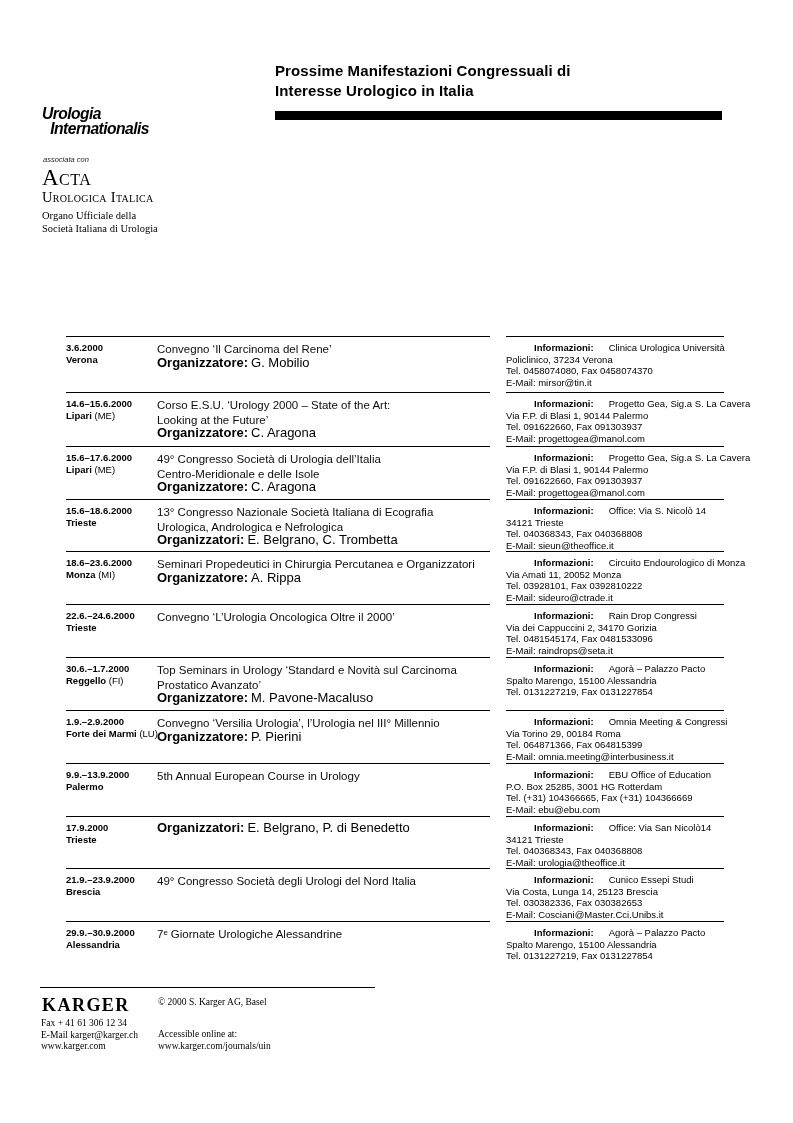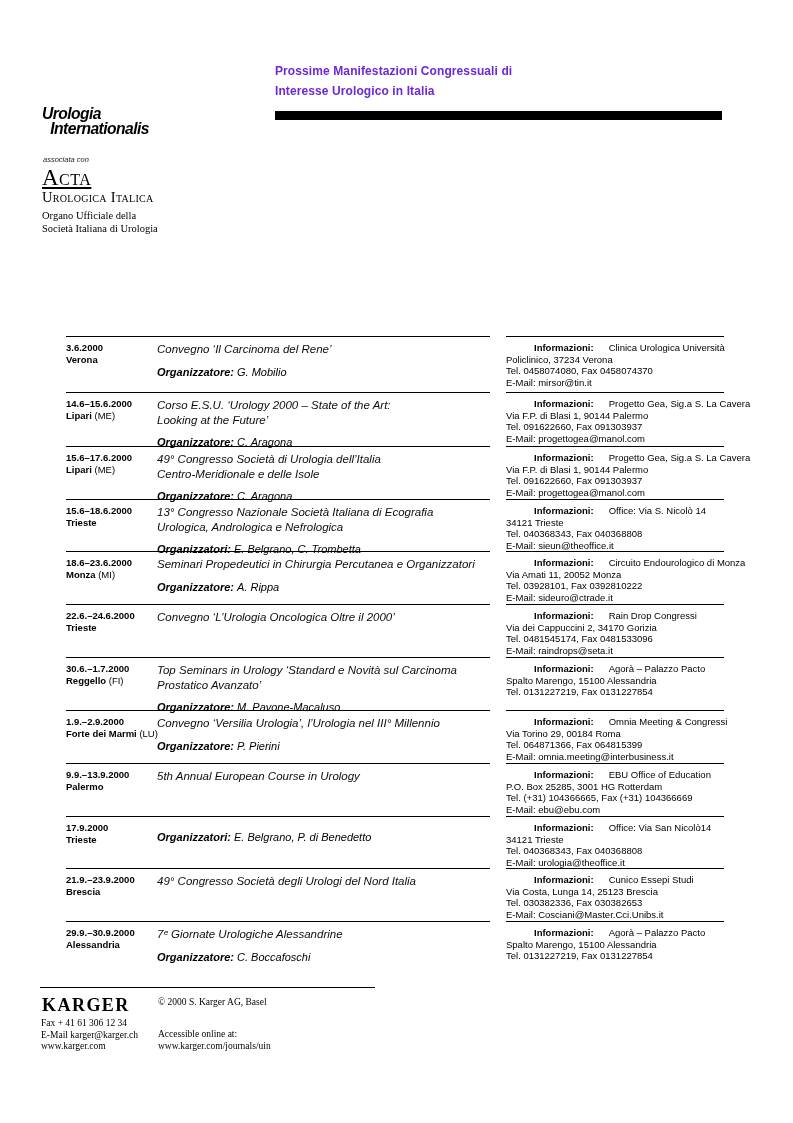--- a/index.html
+++ b/index.html
@@ -7,22 +7,22 @@
   body {
     width: 793px; height: 1123px; position: relative;
     font-family: "Liberation Sans", sans-serif;
     color: #000;
   }
   .abs { position: absolute; }
 
   
   .page-title {
     left: 275px; top: 61px; width: 460px;
-    font-size: 12px; line-height: 20px; font-weight: bold;
-    letter-spacing: 0.1px; color: #6d28d9;
+    font-size: 15px; line-height: 20px; font-weight: bold;
+    letter-spacing: 0.1px; color: #000000;
     white-space: pre;
   }
   .title-bar {
     left: 275px; top: 111px; width: 447px; height: 9px;
     background: #000;
   }
 
   
   .journal-logo {
     left: 42px; top: 106px; width: 140px;
@@ -34,41 +34,41 @@
   .journal-logo .l2 { margin-left: 9px; display: block; }
   .associated {
     left: 43px; top: 155px;
     font-size: 7.5px; font-style: italic; color: #222;
   }
   .acta-logo {
     left: 42px; top: 166px;
     font-family: "Liberation Serif", serif;
     font-variant: small-caps;
   }
-  .acta-logo .a1 { font-size: 23px; line-height: 24px; letter-spacing: 0.5px; display: block; text-decoration: underline; }
+  .acta-logo .a1 { font-size: 23px; line-height: 24px; letter-spacing: 0.5px; display: block; }
   .acta-logo .a2 { font-size: 14.5px; line-height: 14px; letter-spacing: 0.3px; display: block; }
   .organ {
     left: 42px; top: 209px;
     font-family: "Liberation Serif", serif;
     font-size: 10.5px; line-height: 13px;
     white-space: pre;
   }
 
   
   .row { position: absolute; left: 0; width: 793px; }
   .cell { position: absolute; border-top: 1.5px solid #000; padding-top: 5px; }
   .date-cell  { left: 40px;  width: 103px; margin-left: 26px; }
-  .event-cell { left: 157px; width: 333px; font-style: italic; }
+  .event-cell { left: 157px; width: 333px; }
   .info-cell  { left: 506px; width: 218px; }
 
   .date-cell { font-size: 9.5px; line-height: 11.5px; font-weight: bold; }
   .date-cell .prov { font-weight: normal; }
 
   .event-title { font-size: 11.5px; line-height: 14.5px; white-space: pre; color: #0d0d0d; }
-  .org-line { margin-top: 10px; font-size: 11px; line-height: 11.5px; }
+  .org-line { margin-top: 0; font-size: 13px; line-height: 11.5px; }
   .org-line .b { font-weight: bold; margin-right: 3px; }
 
   .info-cell { font-size: 9.5px; line-height: 11.6px; }
   .info-cell .b { font-weight: bold; margin-right: 3px; padding-left: 28px; }
   .pre { white-space: pre; margin-left: 12px; }
 
   
   .footer-rule { left: 40px; top: 987px; width: 335px; border-top: 1.5px solid #000; }
   .karger-logo {
     left: 42px; top: 994px;
@@ -303,23 +303,20 @@
 E-Mail: Cosciani@Master.Cci.Unibs.it</span>
     </div>
   </div>
     <div class="row" style="top: 921px;">
     <div class="cell date-cell">
       <div>29.9.–30.9.2000</div>
       <div><span class="city">Alessandria</span> <span class="prov"></span></div>
     </div>
     <div class="cell event-cell">
       <div class="event-title">7ᵉ Giornate Urologiche Alessandrine</div>
-      <div class="org-line">
-        <span class="b">Organizzatore:</span><span>C. Boccafoschi</span>
-      </div>
     </div>
     <div class="cell info-cell">
       <span class="b">Informazioni:</span><span class="pre">Agorà – Palazzo Pacto
 Spalto Marengo, 15100 Alessandria
 Tel. 0131227219, Fax 0131227854</span>
     </div>
   </div>
   </div>
 
 <div class="abs footer-rule"></div>

